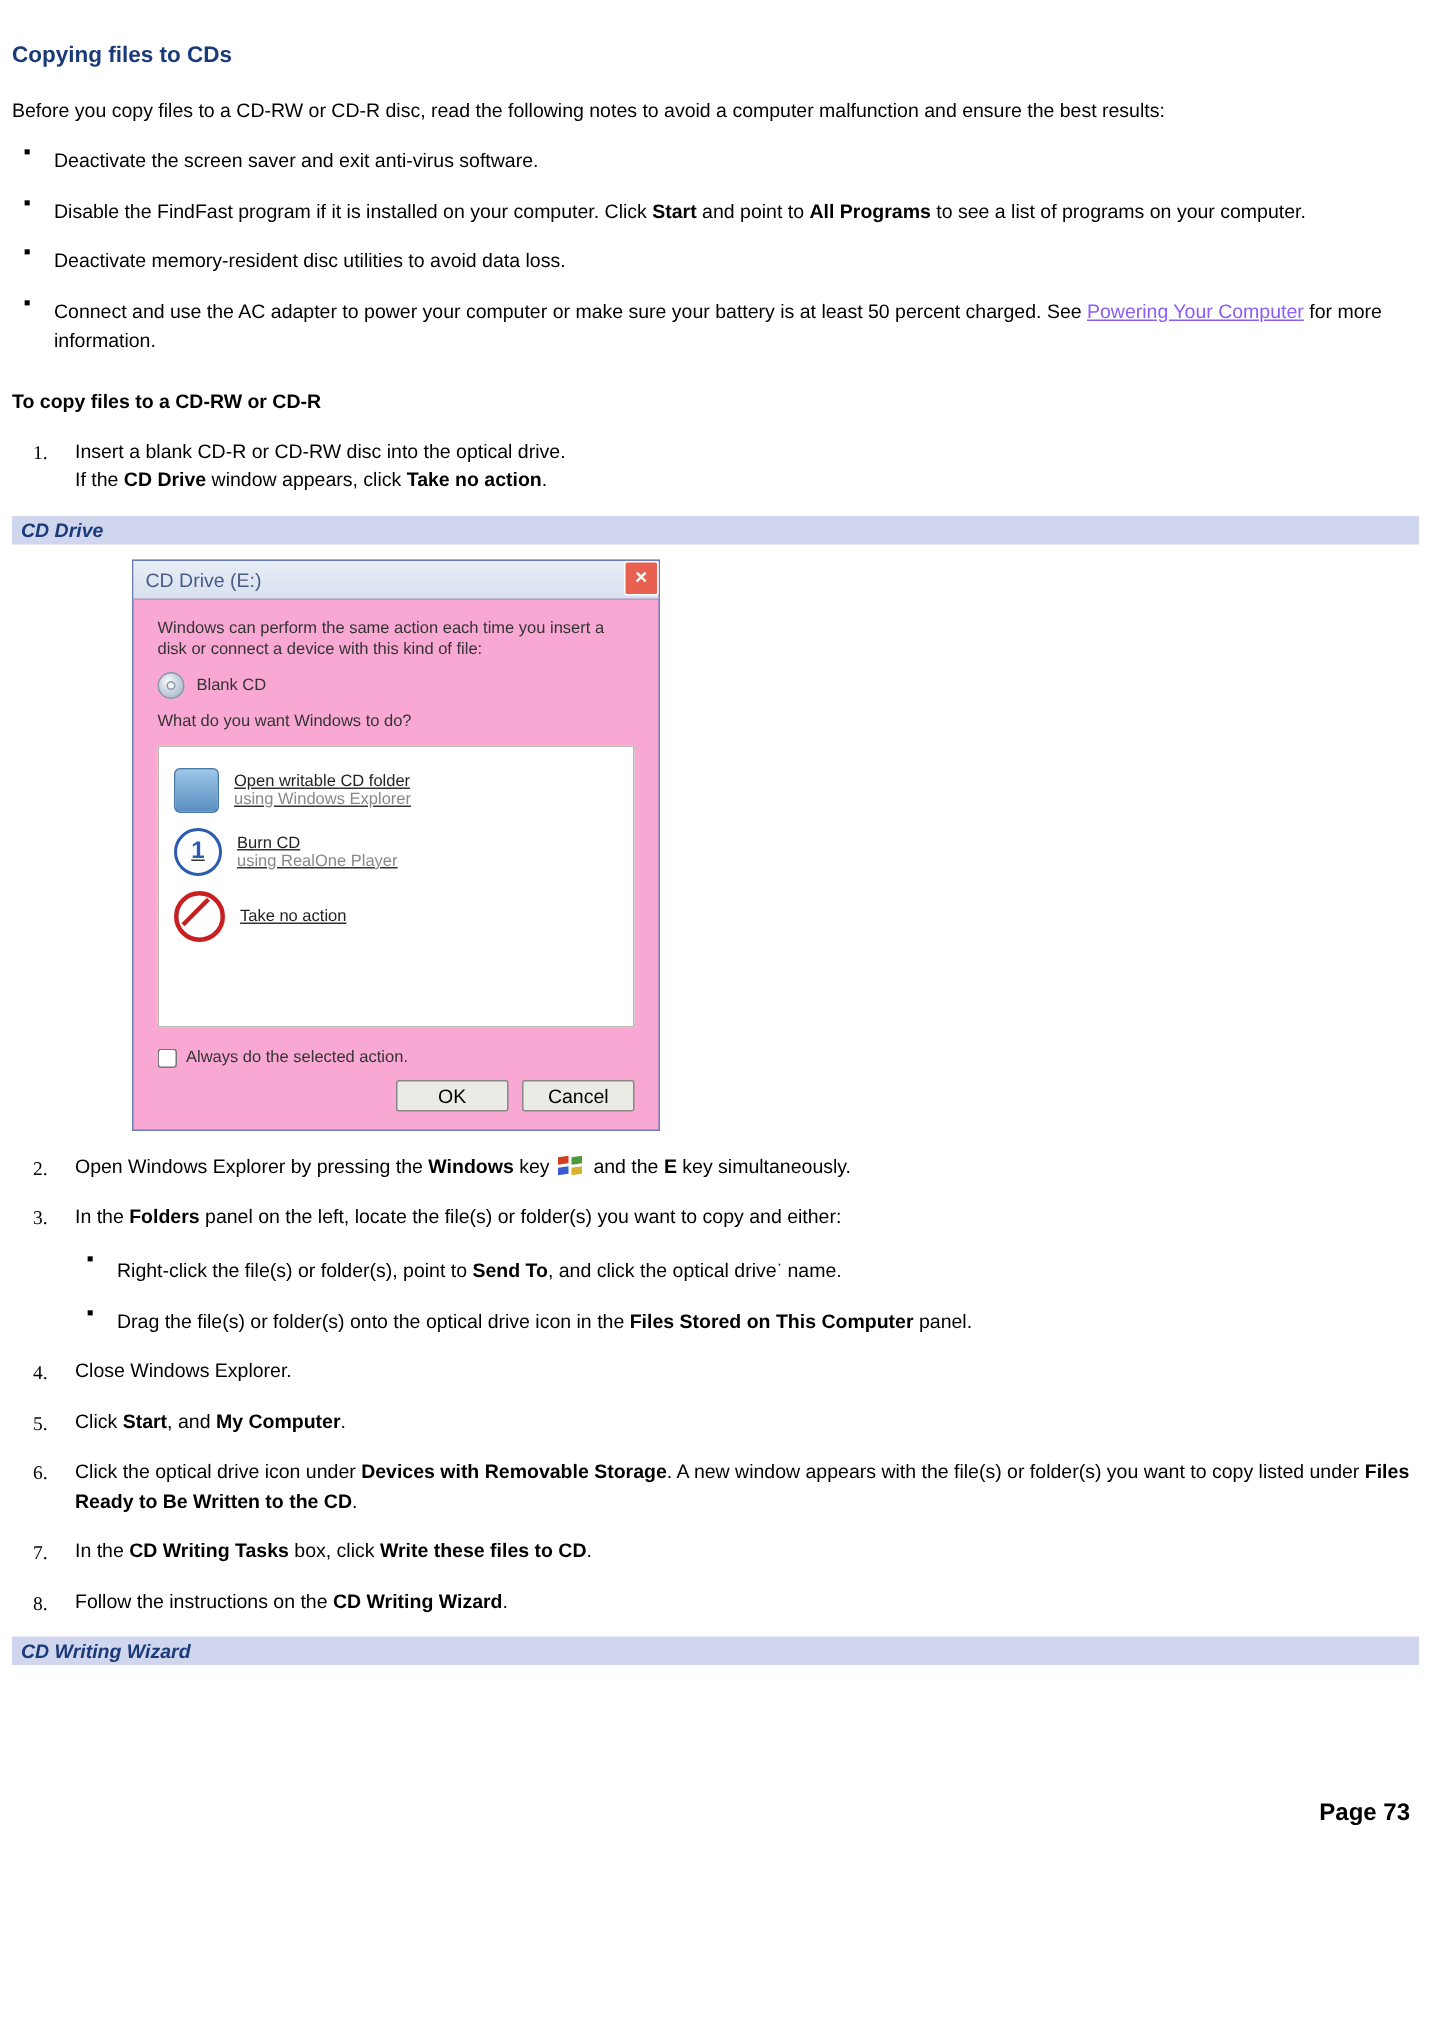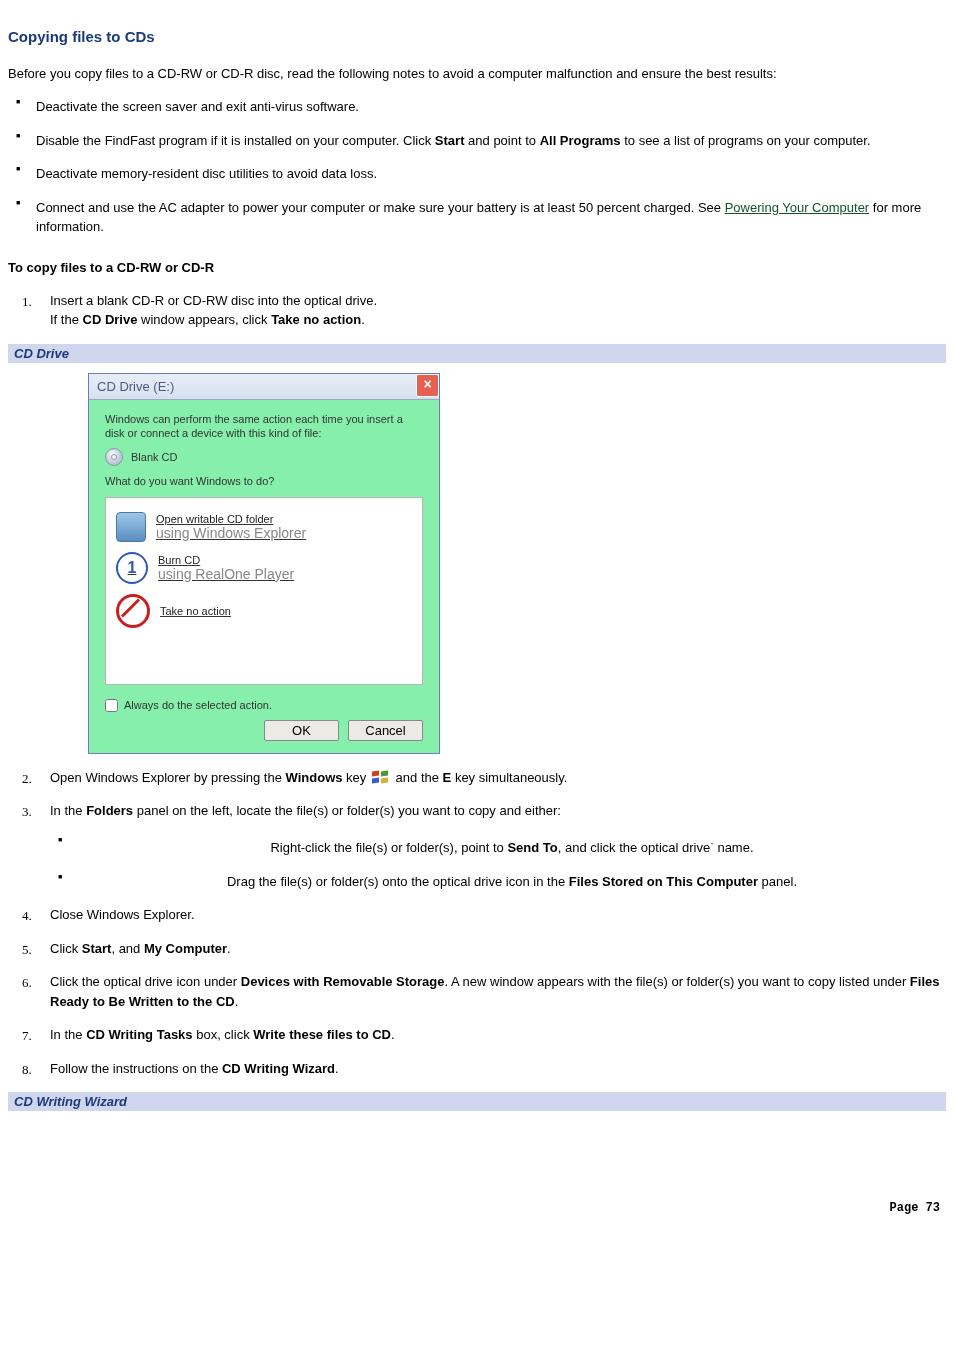--- a/index.html
+++ b/index.html
@@ -62,39 +62,39 @@
     }
     ol > li::before {
       content: counter(item) ".";
       position: absolute;
       left: -8px;
       top: 1px;
       font-family: "Times New Roman", serif;
       font-size: 13px;
     }
     a.link {
-      color: #14532d;
+      color: #8b5cf6;
       text-decoration: underline;
     }
     .section-bar {
       background: #d0d6ee;
       color: #1a3a7a;
       font-weight: bold;
       font-style: italic;
       font-size: 13px;
       padding: 2px 6px;
       margin: 6px 0 10px;
     }
     .dialog-wrap {
       margin: 10px 0 10px 80px;
     }
     .dialog {
       width: 350px;
       border: 1px solid #6b7db8;
-      background: #86efac;
+      background: #f9a8d4;
       font-family: Tahoma, sans-serif;
       font-size: 11px;
       color: #333;
     }
     .dialog-title {
       background: linear-gradient(#e8eef7, #d8e0ef);
       color: #4a5a85;
       font-weight: normal;
       font-size: 13px;
       padding: 5px 8px;
@@ -198,21 +198,21 @@
       background: #c82020;
       left: 10px;
       top: -1px;
       transform: rotate(45deg);
     }
     .opt-text .t1 {
       color: #222;
     }
     .opt-text .t2 {
       color: #888;
-      font-size: 14px;
+      font-size: 11px;
     }
     .checkbox-row {
       margin: 14px 0 8px;
       display: flex;
       align-items: center;
       gap: 6px;
     }
     .checkbox-row input {
       margin: 0;
     }
@@ -243,32 +243,30 @@
       width: 7px;
       height: 5px;
     }
     .wk-r { background: #d04020; left: 0; top: 0; transform: skewY(-8deg); }
     .wk-g { background: #4a9a3a; left: 9px; top: 0; transform: skewY(-8deg); }
     .wk-b { background: #3a5ad0; left: 0; top: 7px; transform: skewY(-8deg); }
     .wk-y { background: #d8b030; left: 9px; top: 7px; transform: skewY(-8deg); }
     .page-num {
       text-align: right;
       font-weight: bold;
-      font-size: 12px;
+      font-size: 16px;
       margin-top: 90px;
       padding-right: 6px;
-      font-family: Liberation Mono, monospace;
     }
     .subhead {
       font-weight: bold;
       margin: 22px 0 10px;
     }
     .nested-indent {
       margin-left: 26px;
-      text-align: center;
     }
   </style>
 </head>
 <body>
 
 <h2>Copying files to CDs</h2>
 
 <p>Before you copy files to a CD-RW or CD-R disc, read the following notes to avoid a computer malfunction and ensure the best results:</p>
 
 <ul class="sq">

